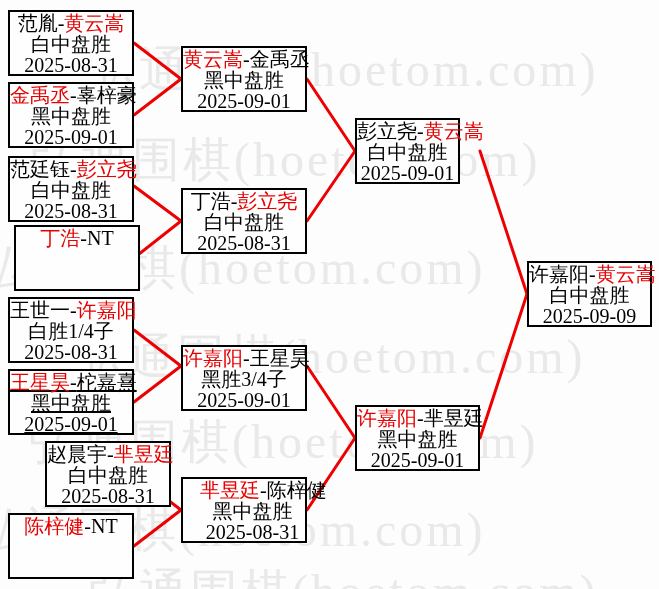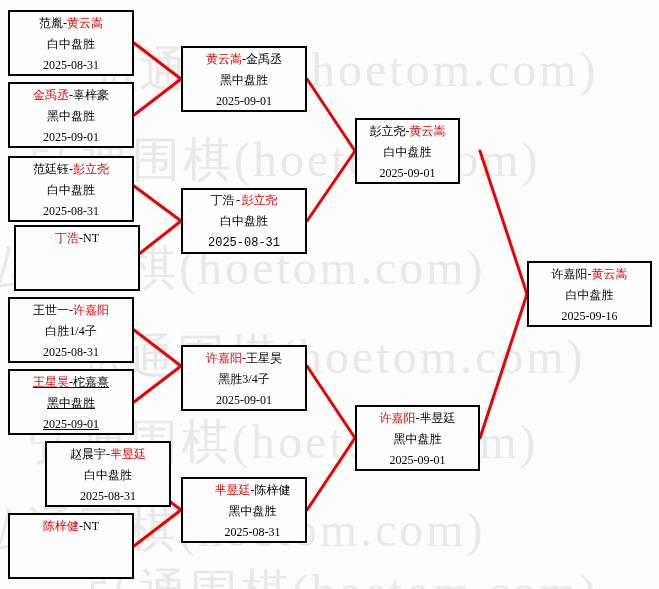--- a/index.html
+++ b/index.html
@@ -28,21 +28,21 @@
   #lines line { stroke: #ee0000; stroke-width: 3; stroke-linecap: round; }
 
   
   .box {
     position: absolute;
     width: 126px; height: 66px;
     background: #fefefe;
     border: 2px solid #000;
     z-index: 2;
     text-align: center;
-    font-size: 12px;
+    font-size: 20px;
     line-height: 21px;
     color: #000;
     box-sizing: border-box;
     padding-top: 1px;
   }
   .box .l1 { white-space: nowrap; }
   .win { color: #e60000; }
 </style>
 </head>
 <body>
@@ -113,21 +113,21 @@
     <div class="l1"><span class="p1 win">陈梓健</span><span>-</span><span class="p2">NT</span></div>
     <div class="l2"></div>
     <div class="l3"></div>
   </div>
 
   <div class="box" style="left:181px; top:46px;">
     <div class="l1"><span class="p1 win">黄云嵩</span><span>-</span><span class="p2">金禹丞</span></div>
     <div class="l2">黑中盘胜</div>
     <div class="l3">2025-09-01</div>
   </div>
-  <div class="box" style="left:181px; top:188px;font-family:Liberation Mono, monospace;">
+  <div class="box" style="left:181px; top:188px;">
     <div class="l1"><span class="p1">丁浩</span><span>-</span><span class="p2 win">彭立尧</span></div>
     <div class="l2">白中盘胜</div>
     <div class="l3">2025-08-31</div>
   </div>
   <div class="box" style="left:181px; top:333px;margin-top:12px;">
     <div class="l1"><span class="p1 win">许嘉阳</span><span>-</span><span class="p2">王星昊</span></div>
     <div class="l2">黑胜3/4子</div>
     <div class="l3">2025-09-01</div>
   </div>
   <div class="box" style="left:181px; top:477px;padding-left:17px;">
@@ -143,16 +143,16 @@
   </div>
   <div class="box" style="left:355px; top:405px; width:125px;">
     <div class="l1"><span class="p1 win">许嘉阳</span><span>-</span><span class="p2">芈昱廷</span></div>
     <div class="l2">黑中盘胜</div>
     <div class="l3">2025-09-01</div>
   </div>
 
   <div class="box" style="left:527px; top:261px; width:125px;">
     <div class="l1"><span class="p1">许嘉阳</span><span>-</span><span class="p2 win">黄云嵩</span></div>
     <div class="l2">白中盘胜</div>
-    <div class="l3">2025-09-16</div>
+    <div class="l3">2025-09-09</div>
   </div>
 
 </div>
 
 </body></html>

